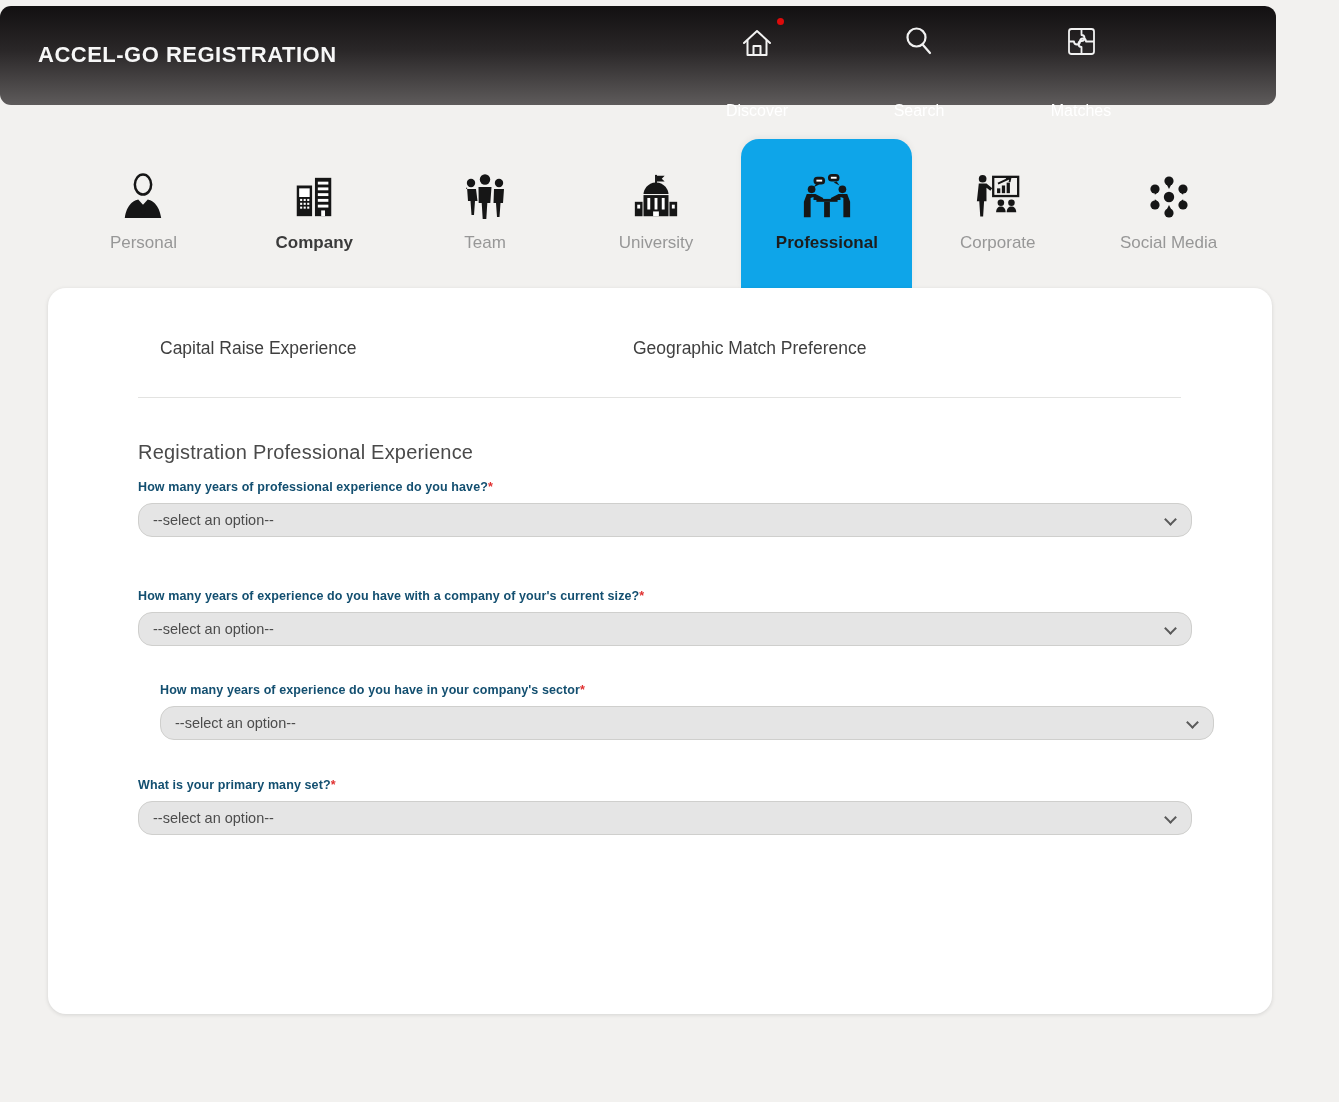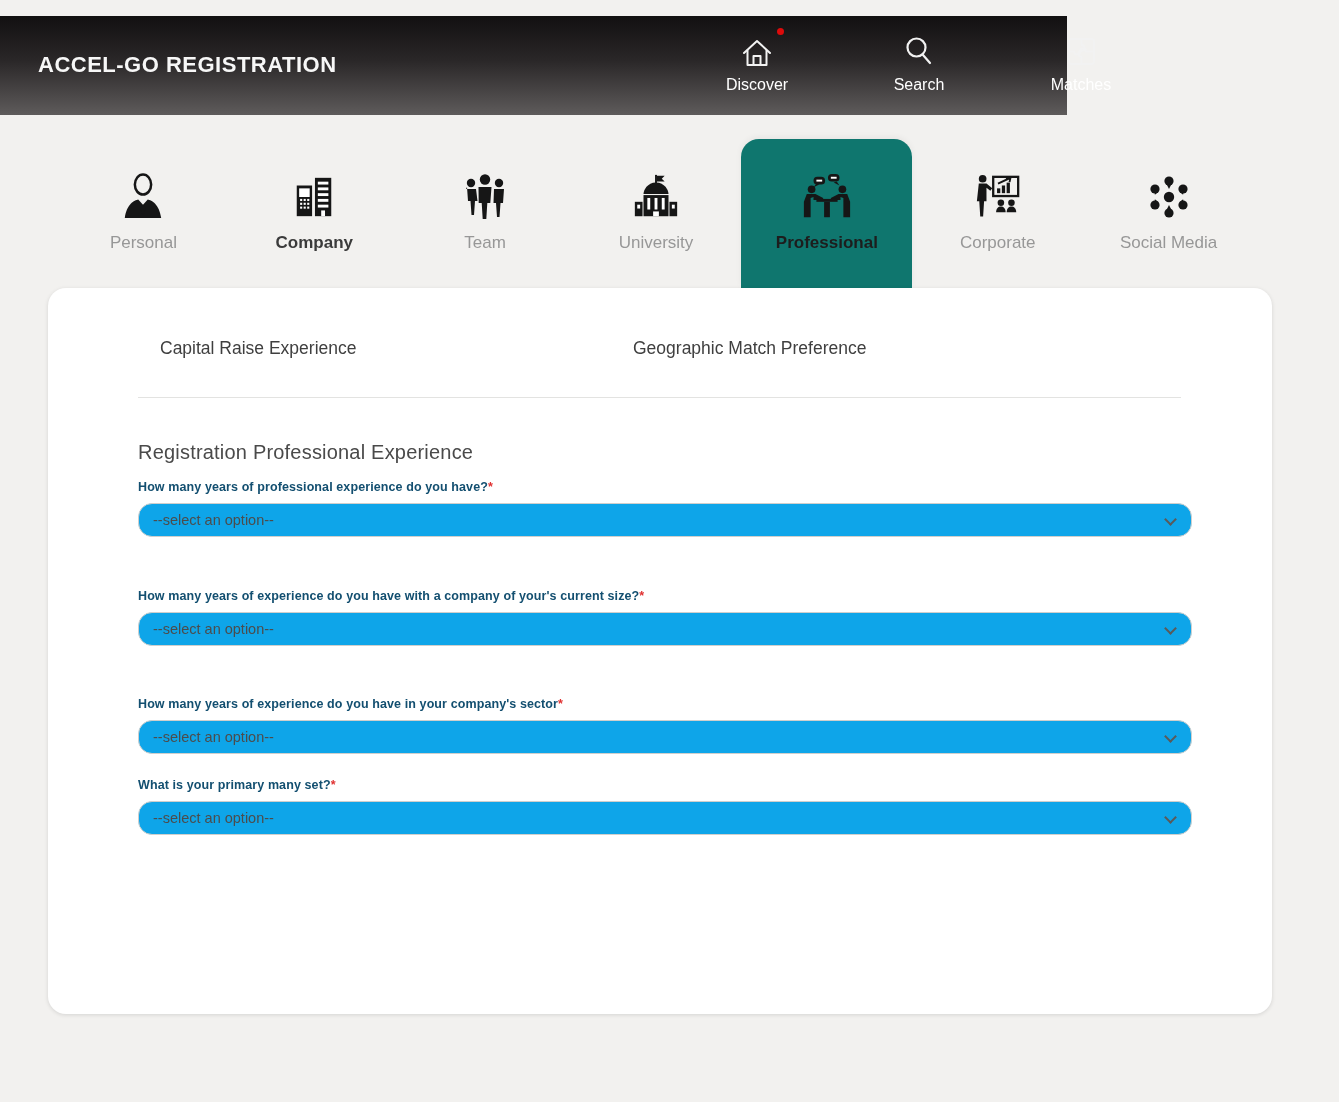--- a/index.html
+++ b/index.html
@@ -6,34 +6,35 @@
   html,body { width:1339px; height:1102px; }
   body {
     background:#f2f1ef;
     font-family:"Liberation Sans", sans-serif;
     position:relative;
     overflow:hidden;
   }
 
   
   .app-header {
-    position:absolute; left:0; top:16px; width:1067px; height:99px;
+    position:absolute; left:0; top:6px; width:1276px; height:99px;
     background:linear-gradient(to bottom,#121011 0%, #2a2728 45%, #5e5b5b 100%);
+    border-radius:11px;
   }
   .app-title {
     position:absolute; left:38px; top:36px;
     color:#f7f7f7; font-size:22px; font-weight:bold; letter-spacing:0.5px;
   }
   .top-nav {
     position:absolute; left:676px; top:14px; width:540px;
     display:flex;
   }
   .nav-item {
     width:162px; display:flex; flex-direction:column; align-items:center;
-    cursor:pointer; position:relative;
+    cursor:pointer; position:relative;gap:36px;
   }
   .nav-item .nav-icon-wrap { height:42px; display:flex; align-items:flex-end; position:relative; }
   .nav-item .nav-label { color:#fff; font-size:16px; margin-top:4px; }
   .nav-badge {
     position:absolute; top:-2px; right:-8px; width:7px; height:7px;
     border-radius:50%; background:#dd0b0b;
   }
 
   
   .tab-strip {
@@ -41,21 +42,21 @@
     display:flex; padding:0 18px 0 10px;
   }
   .tab {
     flex:1; display:flex; flex-direction:column; align-items:center;
     padding-top:31px; cursor:pointer;
   }
   .tab .tab-icon-wrap { height:54px; display:flex; align-items:center; justify-content:center; }
   .tab .tab-label { margin-top:9px; font-size:17px; color:#979797; }
   .tab.emphasis .tab-label { color:#3b3b3b; font-weight:bold; }
   .tab.active {
-    background:#0f766e; border-radius:18px 18px 0 0;
+    background:#0ea5e9; border-radius:18px 18px 0 0;
     box-shadow:0 -2px 6px rgba(0,0,0,0.05);
   }
   .tab.active .tab-label { color:#1d1d1d; font-weight:bold; }
 
   
   .main-card {
     position:absolute; left:48px; top:288px; width:1224px; height:726px;
     background:#ffffff; border-radius:18px;
     box-shadow:0 1px 4px rgba(0,0,0,0.12);
   }
@@ -65,26 +66,26 @@
   .section-link.second { left:495px; }
   .section-divider {
     position:absolute; left:90px; top:109px; width:1043px; height:1px;
     background:#e3e3e1;
   }
   .form-title {
     position:absolute; left:90px; top:153px;
     font-size:20px; color:#4a4a4a; letter-spacing:0.2px;
   }
   .field { position:absolute; left:90px; width:1054px; }
-  .field-1 { top:192px; } .field-2 { top:301px; } .field-3 { top:409px; } .field-4 { top:490px; }
+  .field-1 { top:192px; } .field-2 { top:301px; } .field-3 { top:395px;margin-left:22px; } .field-4 { top:490px; }
   .field-label { font-size:12.5px; font-weight:bold; color:#134f70; letter-spacing:0.1px; }
   .req-star { color:#e03131; font-weight:bold; }
   .select-box {
     margin-top:9px; height:34px; width:100%;
-    background:#0ea5e9; border:1px solid #cfcfcd; border-radius:14px;
+    background:#e5e5e5; border:1px solid #cfcfcd; border-radius:14px;
     display:flex; align-items:center; padding:0 14px;
     cursor:pointer; position:relative;
   }
   .select-value { font-size:14.5px; color:#4c4c4c; }
   .chevron {
     position:absolute; right:16px; top:11px; width:9px; height:9px;
     border-right:2px solid #5a5a5a; border-bottom:2px solid #5a5a5a;
     transform:rotate(45deg);
   }
 

